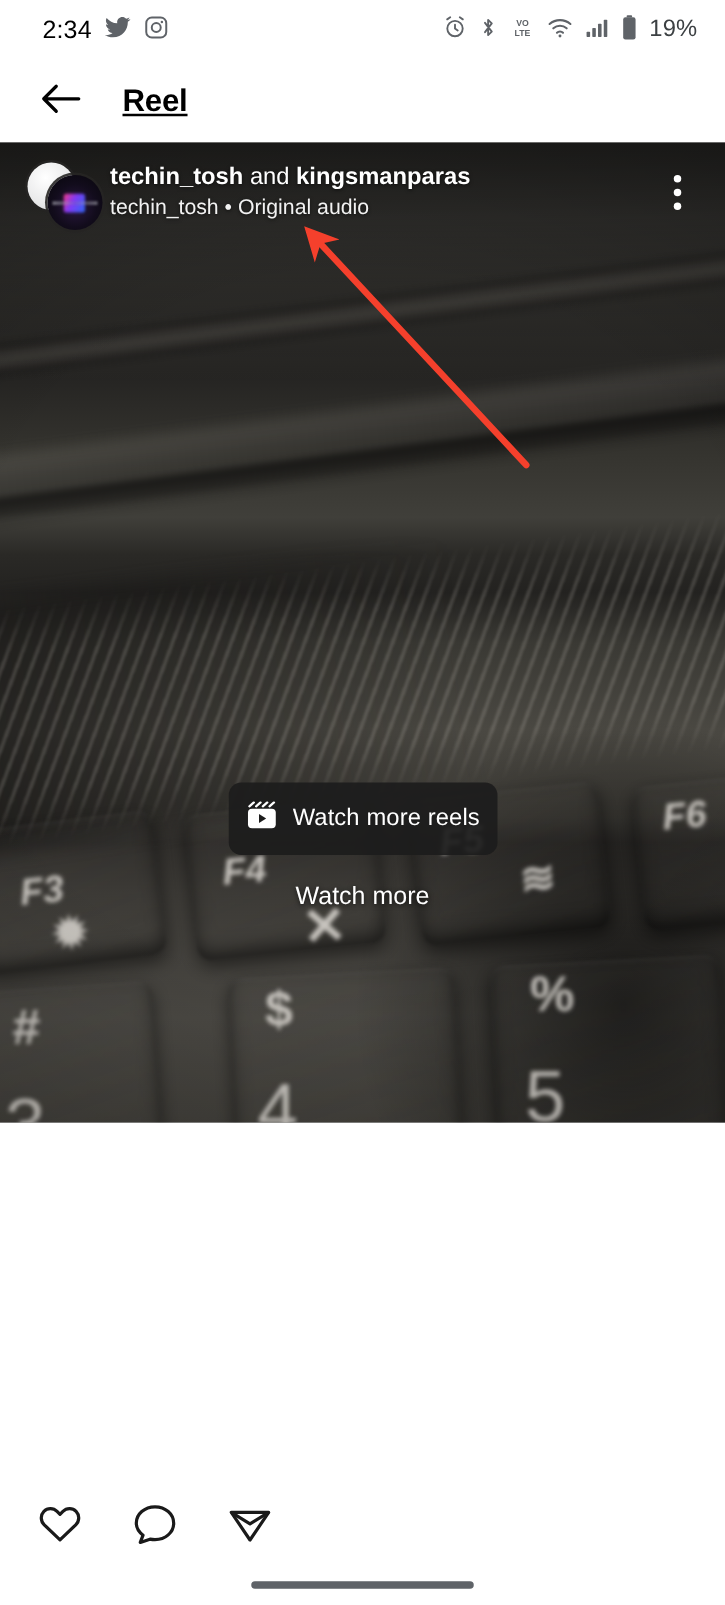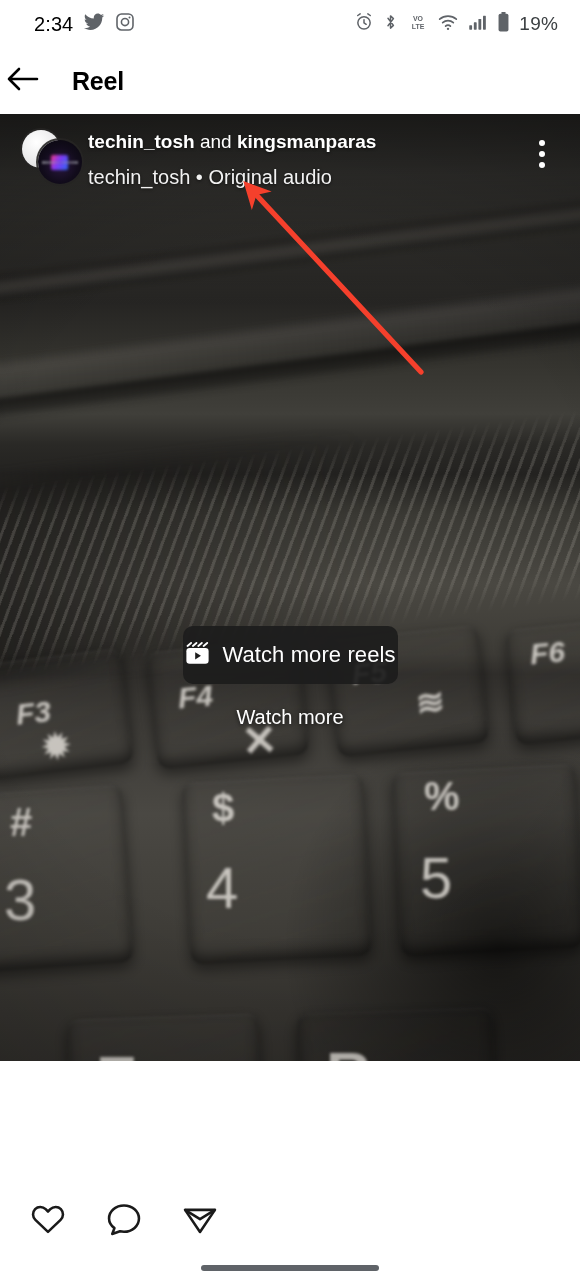--- a/index.html
+++ b/index.html
@@ -36,35 +36,37 @@
     font-size:19px; color:#3c4043; font-weight:400;
     margin-left:1px; letter-spacing:0.2px;
   }
 
   
   .app-header {
     position:absolute; top:48px; left:0;
     width:580px; height:66px;
     background:#ffffff;
     display:flex; align-items:center;
+    padding-left:26px;
+    text-decoration:underline;
   }
   .back-btn {
     width:46px; height:46px;
     display:flex; align-items:center; justify-content:center;
     cursor:pointer;
   }
   .header-title {
     font-size:25px; font-weight:700; color:#000;
     margin-left:26px; letter-spacing:-0.2px;
   }
 
   
   .reel {
     position:absolute; top:114px; left:0;
-    width:580px; height:947px;
+    width:580px; height:784px;
     overflow:hidden;
     background:#2b2a28;
   }
   .reel-photo {
     position:absolute; inset:0;
     background:
       
       radial-gradient(ellipse 300px 320px at 86% 88%, rgba(0,0,0,0.60), rgba(0,0,0,0) 72%),
       linear-gradient(180deg,
         #343330 0px, #3a3936 60px,
@@ -194,22 +196,22 @@
     filter:blur(1px);
   }
   .user-meta { flex:1; padding-top:6px; margin-left:10px; }
   .user-line1 {
     font-size:19px; color:#ffffff; line-height:24px;
     text-shadow:0 1px 3px rgba(0,0,0,0.6);
   }
   .user-line1 b { font-weight:700; }
   .user-line1 .conj { font-weight:400; }
   .user-line2 {
-    font-size:20px; color:#f2f2f2; line-height:23px;
-    margin-top:12px;
+    font-size:17px; color:#f2f2f2; line-height:23px;
+    margin-top:0;
     text-shadow:0 1px 3px rgba(0,0,0,0.6);
   }
   .more-btn {
     width:40px; height:40px; margin-top:10px;
     display:flex; flex-direction:column; align-items:center;
     justify-content:center; gap:5px;
     cursor:pointer; flex-shrink:0;
   }
   .more-btn i {
     display:block; width:6px; height:6px; border-radius:50%;
@@ -227,21 +229,21 @@
   .watch-more {
     position:absolute;
     left:183px; top:512px;
     width:215px; height:58px;
     background:rgba(28,28,28,0.92);
     border-radius:10px;
     display:flex; align-items:center; justify-content:center;
     gap:12px; cursor:pointer;
   }
   .watch-more-label {
-    font-size:22px; color:#ffffff; font-weight:400;
+    font-size:19px; color:#ffffff; font-weight:400;
     letter-spacing:0.1px;
     text-align:right;
   }
   .watch-again {
     position:absolute;
     left:0; top:592px; width:580px;
     text-align:center;
     font-size:20px; color:#ffffff; font-weight:400;
     text-shadow:0 1px 4px rgba(0,0,0,0.7);
     cursor:pointer;

